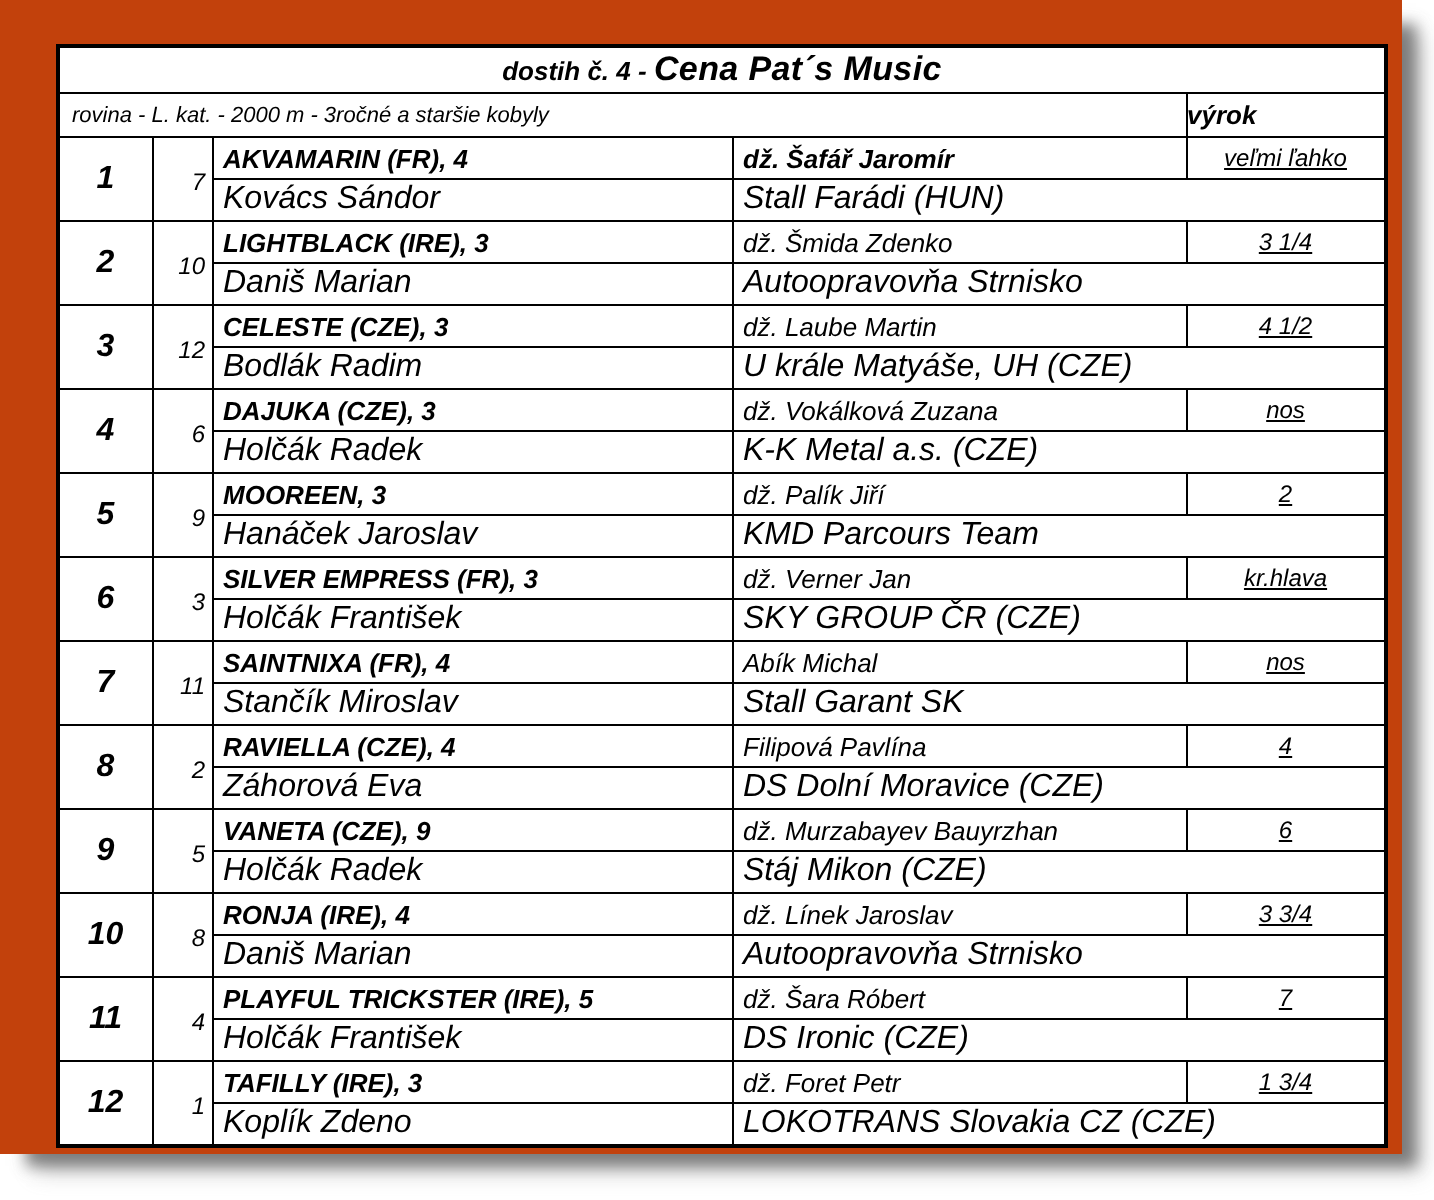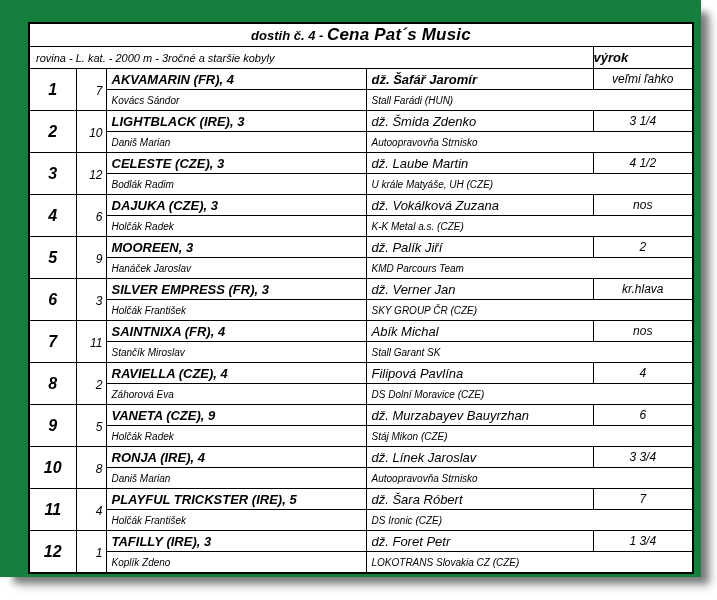--- a/index.html
+++ b/index.html
@@ -6,21 +6,21 @@
     margin: 0; padding: 0;
     width: 717px; height: 600px;
     background: #ffffff;
     overflow: hidden;
     font-family: "Liberation Sans", sans-serif;
   }
   .page {
     position: absolute;
     left: 0; top: 0;
     width: 701px; height: 577px;
-    background: #15803d;
+    background: #c2410c;
     box-shadow: 10px 9px 7px -3px rgba(95,95,95,0.75),
                 14px 13px 10px -4px rgba(150,150,150,0.45);
   }
   table.results {
     position: absolute;
     left: 28px; top: 22px;
     width: 664px;
     border-collapse: collapse;
     table-layout: fixed;
     background: #fff;
@@ -69,23 +69,24 @@
     padding-left: 5px !important;
   }
   td.jockey {
     font-size: 13px;
     padding-left: 5px !important;
   }
   td.jockey.b { font-weight: bold; }
   td.verdict {
     font-size: 12px;
     text-align: center;
+    text-decoration: underline;
   }
   td.trainer, td.stable {
-    font-size: 10px;
+    font-size: 16px;
     padding-left: 5px !important;
   }
   .watermark {
     position: absolute;
     right: 7px; top: 600px;
     font-size: 13.5px;
     font-style: italic;
     font-weight: bold;
     color: #73886f;
     letter-spacing: 0.3px;

